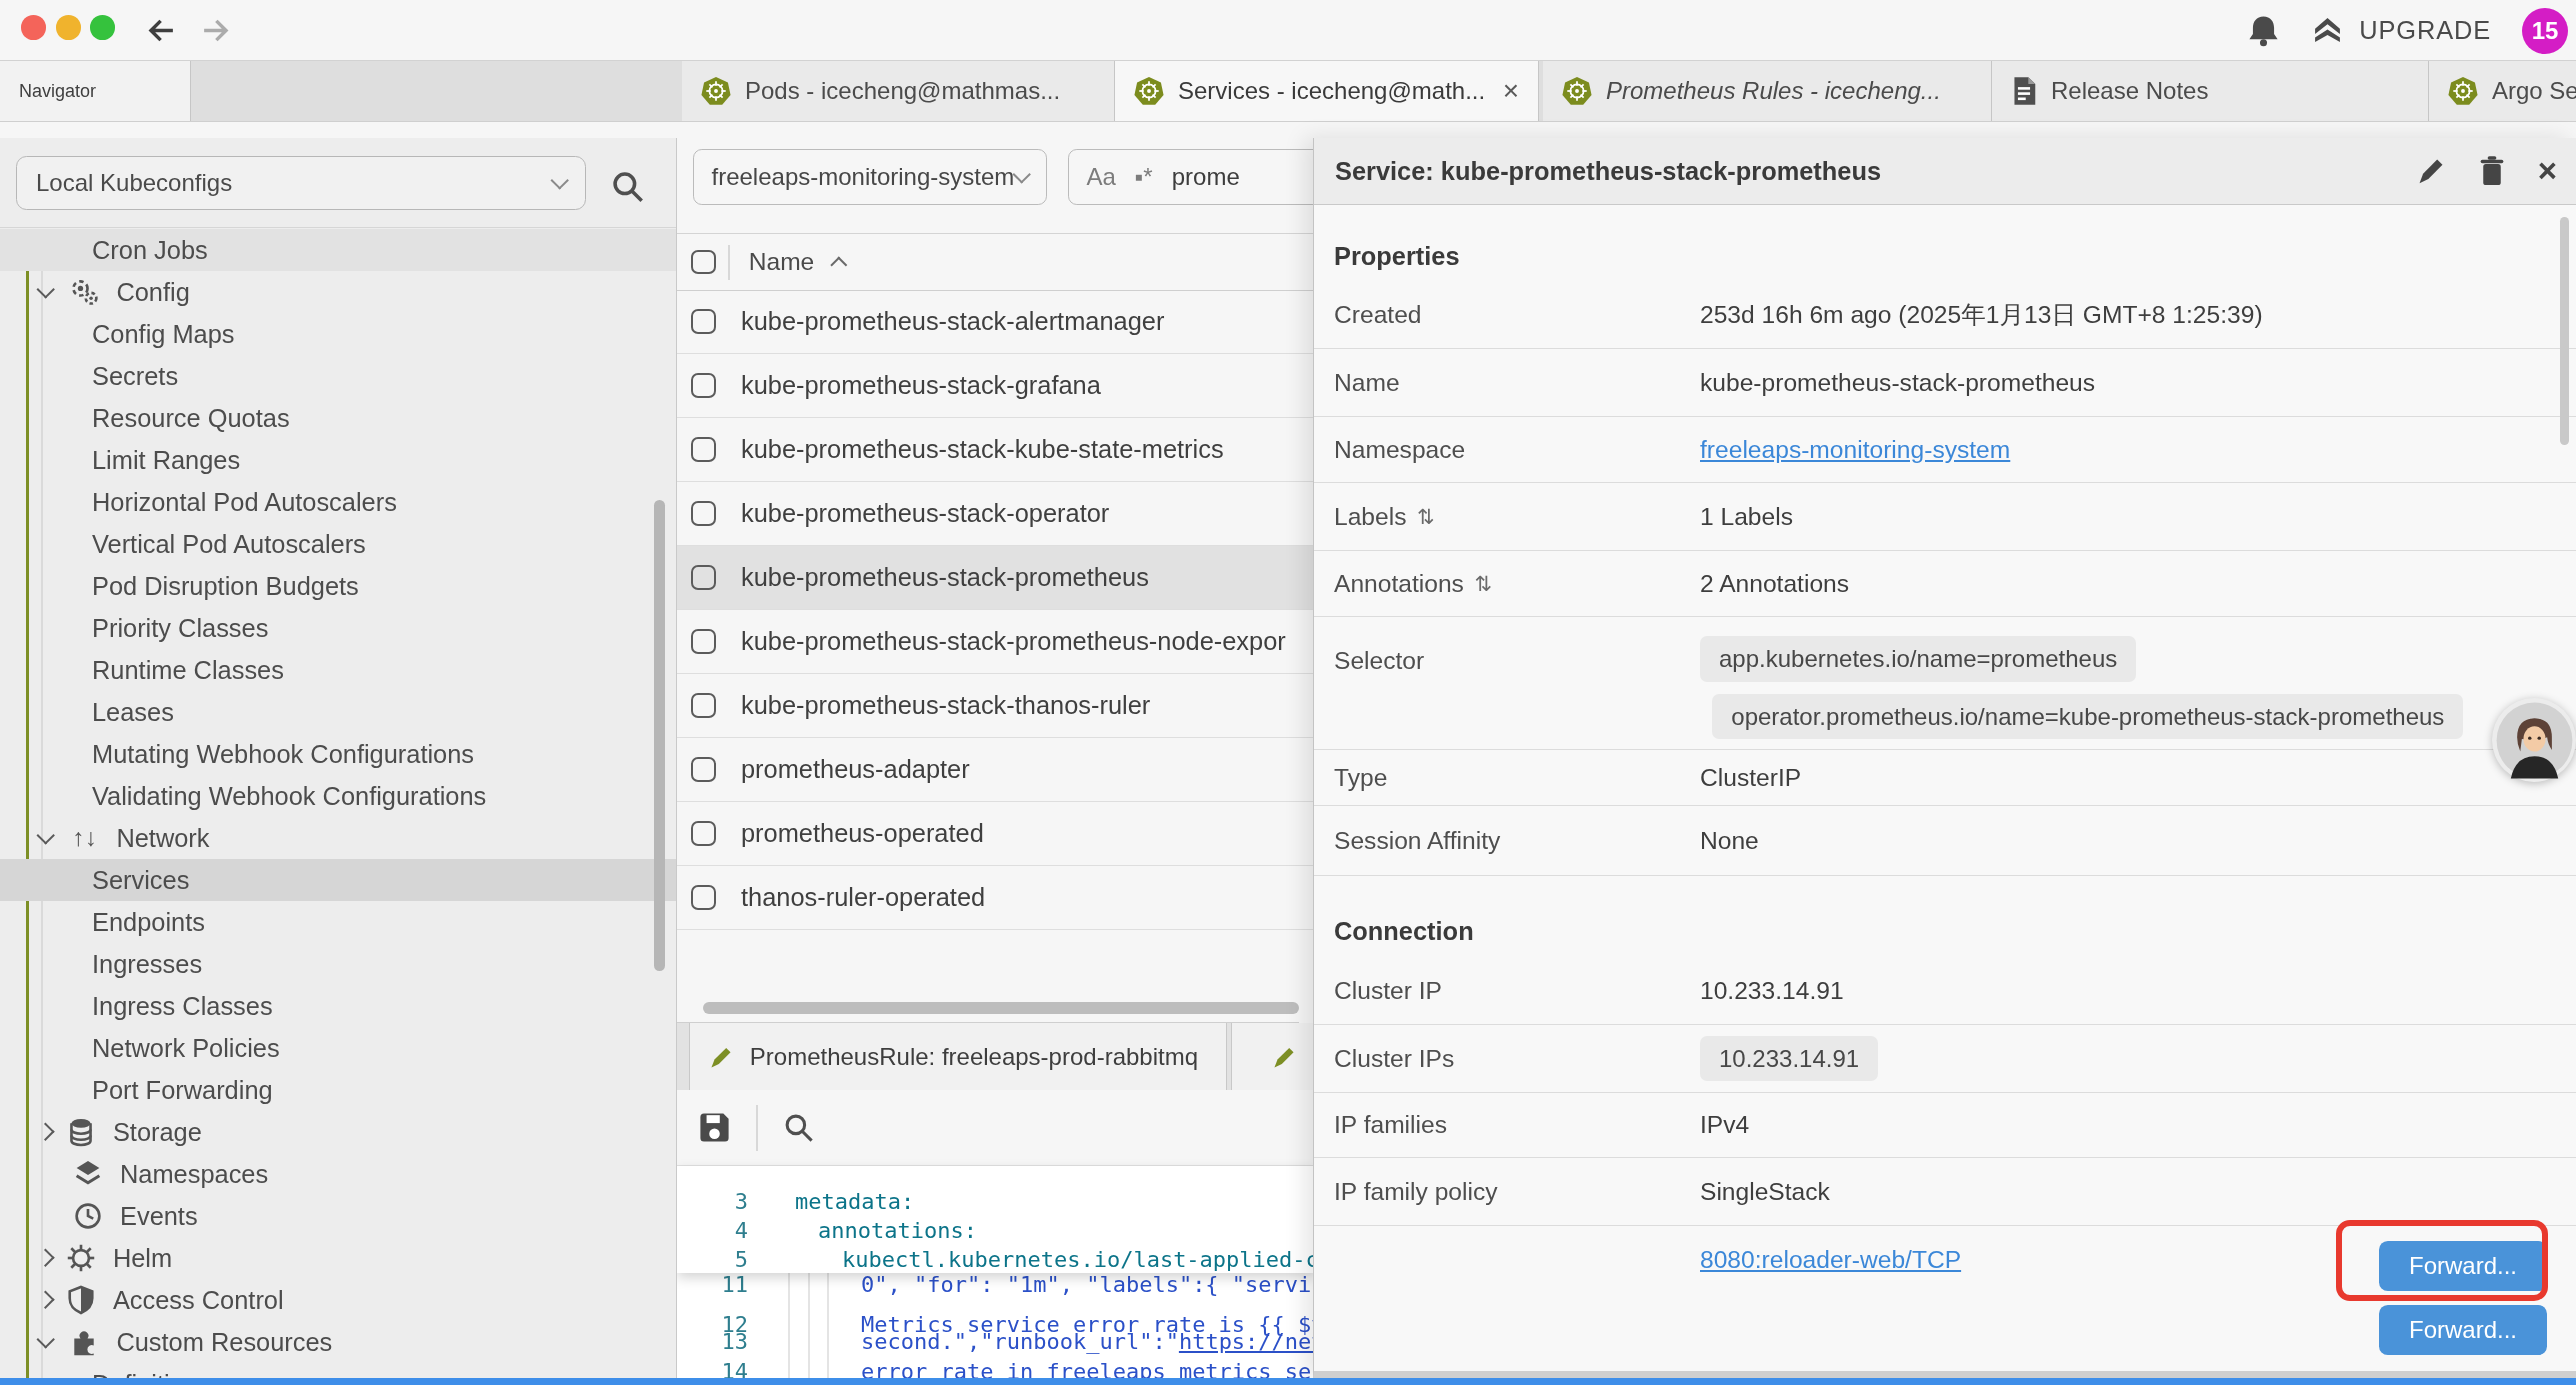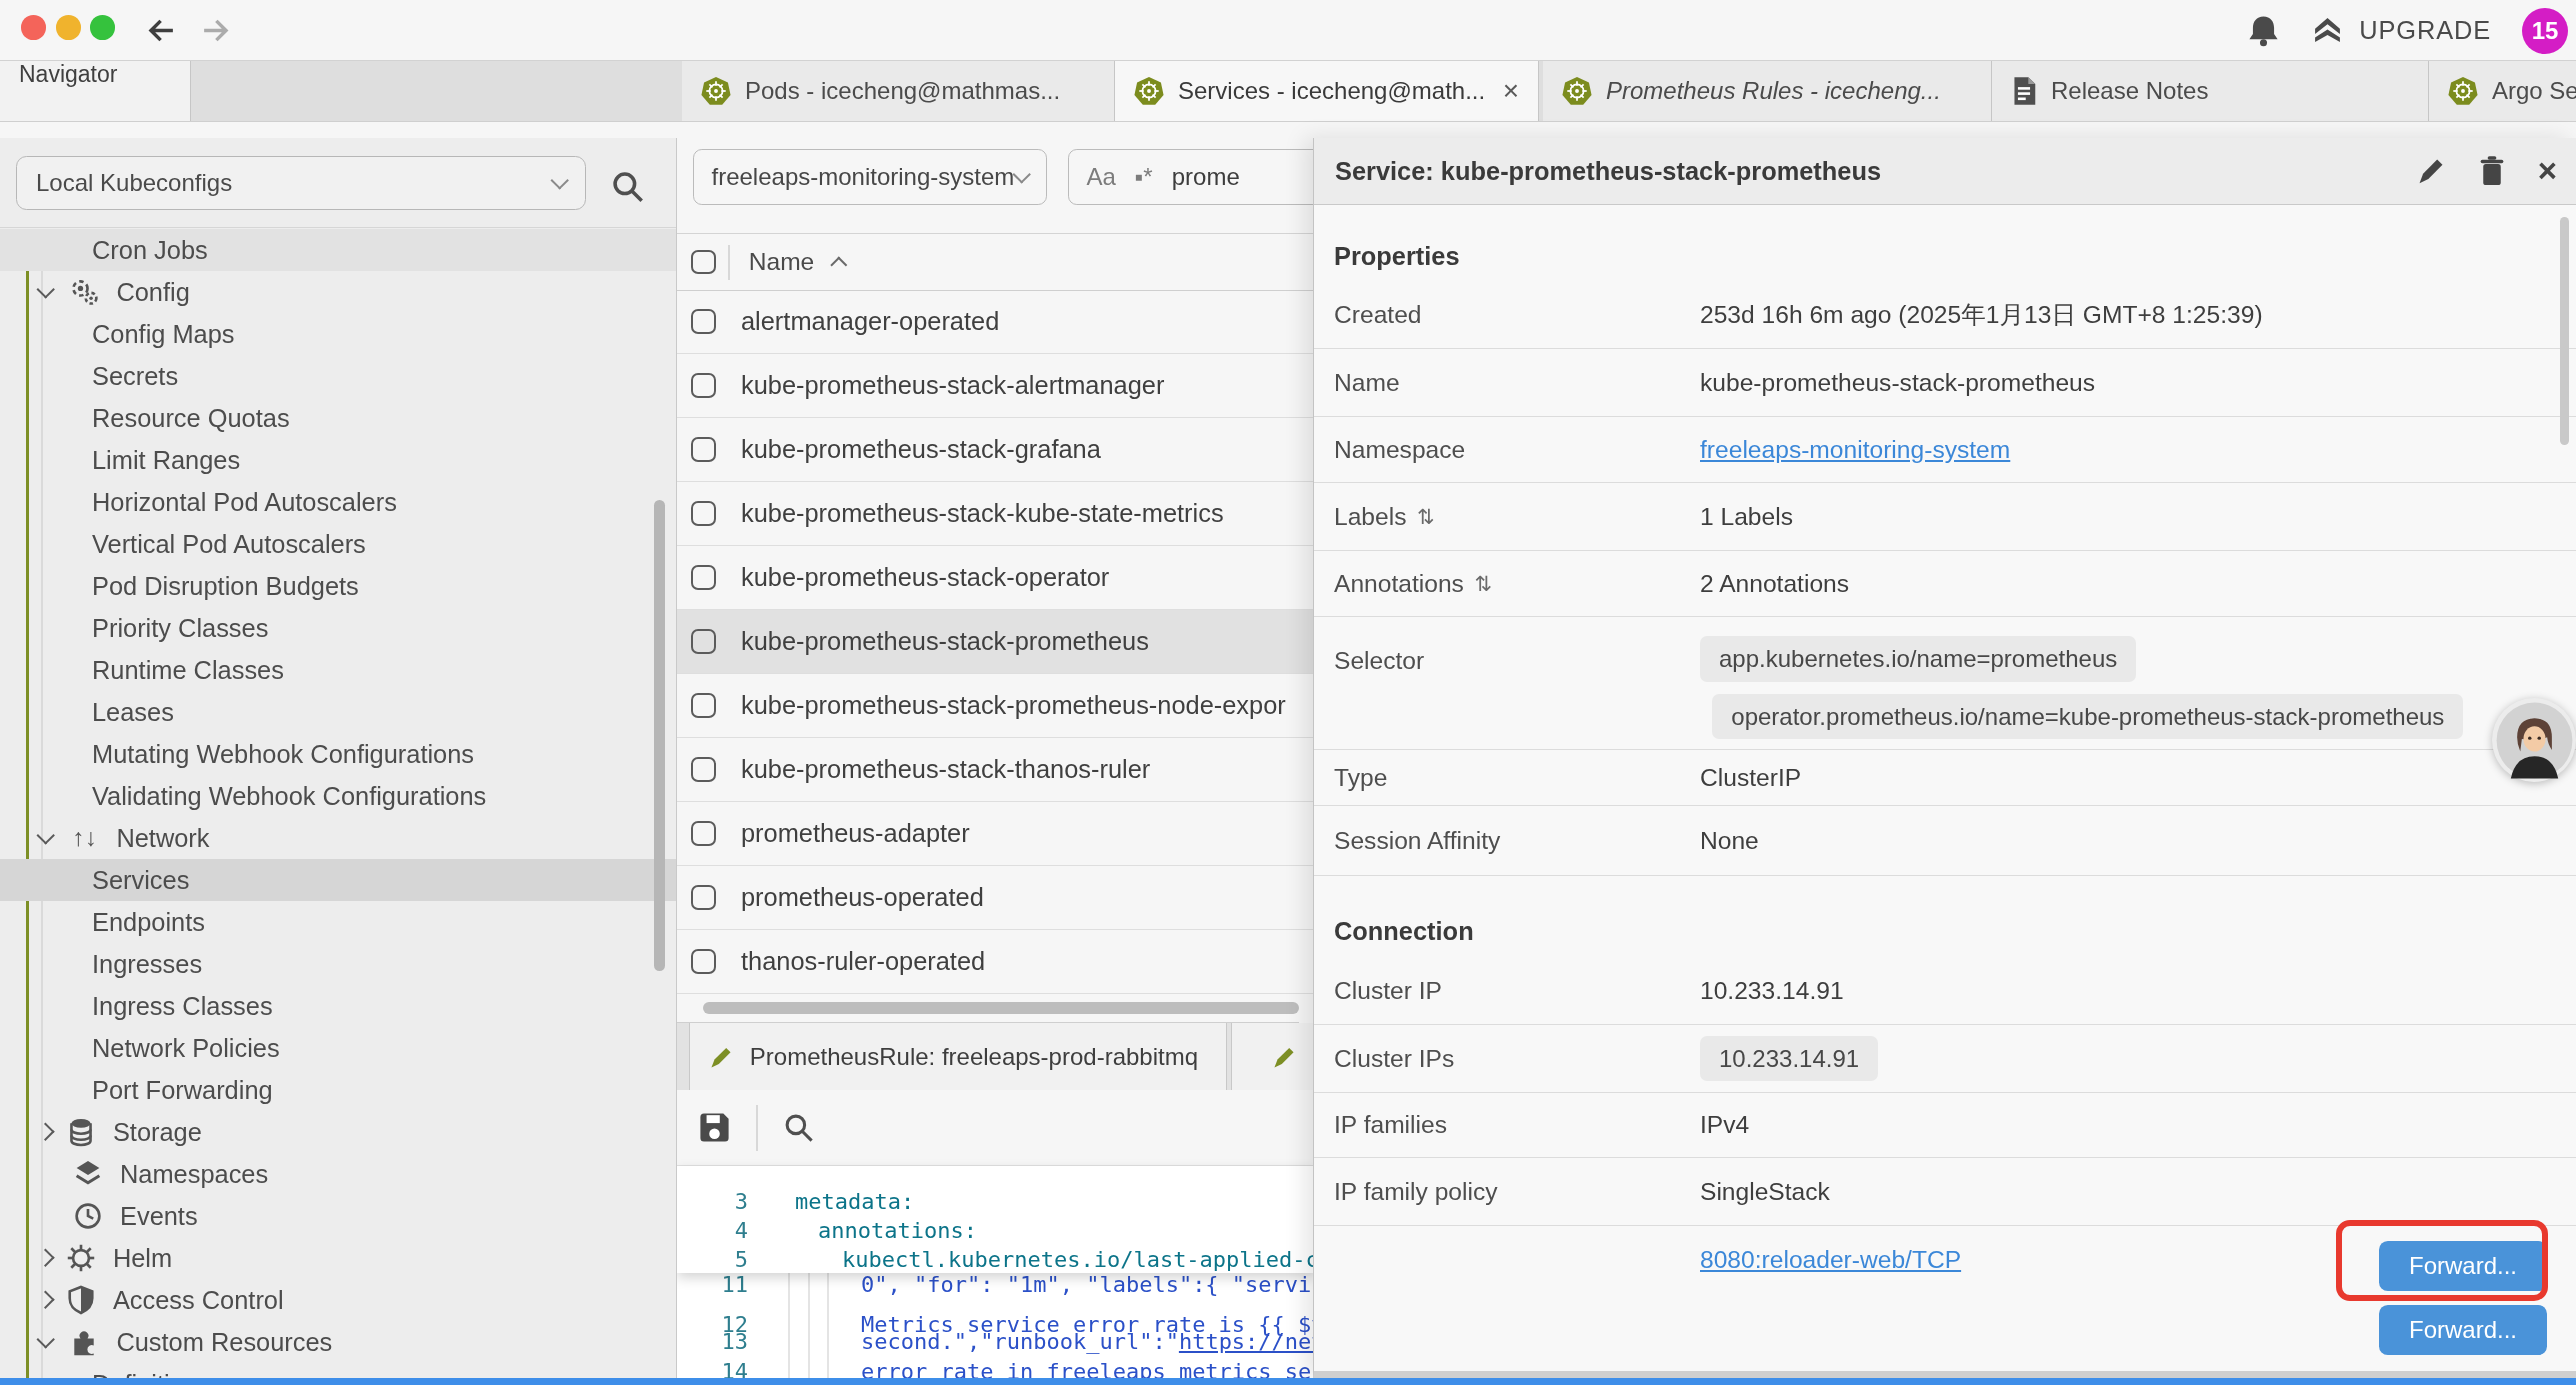--- a/index.html
+++ b/index.html
@@ -18,21 +18,21 @@
          color:#fff;font-size:24px;font-weight:bold;display:flex;align-items:center;justify-content:center}
 
   
   .tabstrip{left:0;top:61px;width:2576px;height:61px;background:#dedede;border-bottom:1.8px solid #cfcfcf;box-sizing:border-box}
   .tab{position:absolute;top:0;height:60px;display:flex;align-items:center;gap:14px;padding:0 19px;
        box-sizing:border-box;background:#eaeaea;border-right:1.8px solid #c6c6c6;font-size:24px;color:#4b4b4b;
        white-space:nowrap;overflow:hidden}
   .tab.active{background:#f7f7f7;color:#3a3a3a}
   .tab.italic .tlabel{font-style:italic}
   .navtab{position:absolute;left:0;top:0;width:191px;height:60px;background:#f2f2f2;border-right:1.8px solid #c6c6c6;
-          box-sizing:border-box;display:flex;align-items:flex-start;padding-left:19px;font-size:23px;color:#3f3f3f}
+          box-sizing:border-box;display:flex;align-items:center;padding-left:19px;font-size:18px;color:#3f3f3f}
   .closex{margin-left:auto;font-size:28px;color:#5a5a5a;line-height:1}
 
   
   .sidebar{left:0;top:138px;width:677px;height:1256px;background:#ededed;border-right:1.8px solid #c9c9c9;box-sizing:border-box;overflow:hidden}
   .kubebox{position:absolute;left:16px;top:17.5px;width:570px;height:54px;border:1.8px solid #b7b7b7;border-radius:10.5px;
            box-sizing:border-box;display:flex;align-items:center;justify-content:space-between;padding:0 19px;
            font-size:24px;color:#4a4a4a;background:#f1f1f1}
   .sdivider{position:absolute;left:0;right:0;top:89px;border-top:1.8px solid #d6d6d6}
   .tree{position:absolute;top:91px;left:0;right:0}
   .srow{height:42px;display:flex;align-items:center;font-size:25.4px;color:#4c4c4c;position:relative;white-space:nowrap}
@@ -426,24 +426,20 @@
   <div class="lheader">
     <span class="cb"></span>
     <span class="vsep"></span>
     <span>Name</span>
     <span class="caretup"></span>
   </div>
 
   <div class="lrows">
     <div class="lrow">
         <span class="cb"></span>
-        <span>alertmanager-operated</span>
-      </div>
-    <div class="lrow">
-        <span class="cb"></span>
         <span>kube-prometheus-stack-alertmanager</span>
       </div>
     <div class="lrow">
         <span class="cb"></span>
         <span>kube-prometheus-stack-grafana</span>
       </div>
     <div class="lrow">
         <span class="cb"></span>
         <span>kube-prometheus-stack-kube-state-metrics</span>
       </div>

